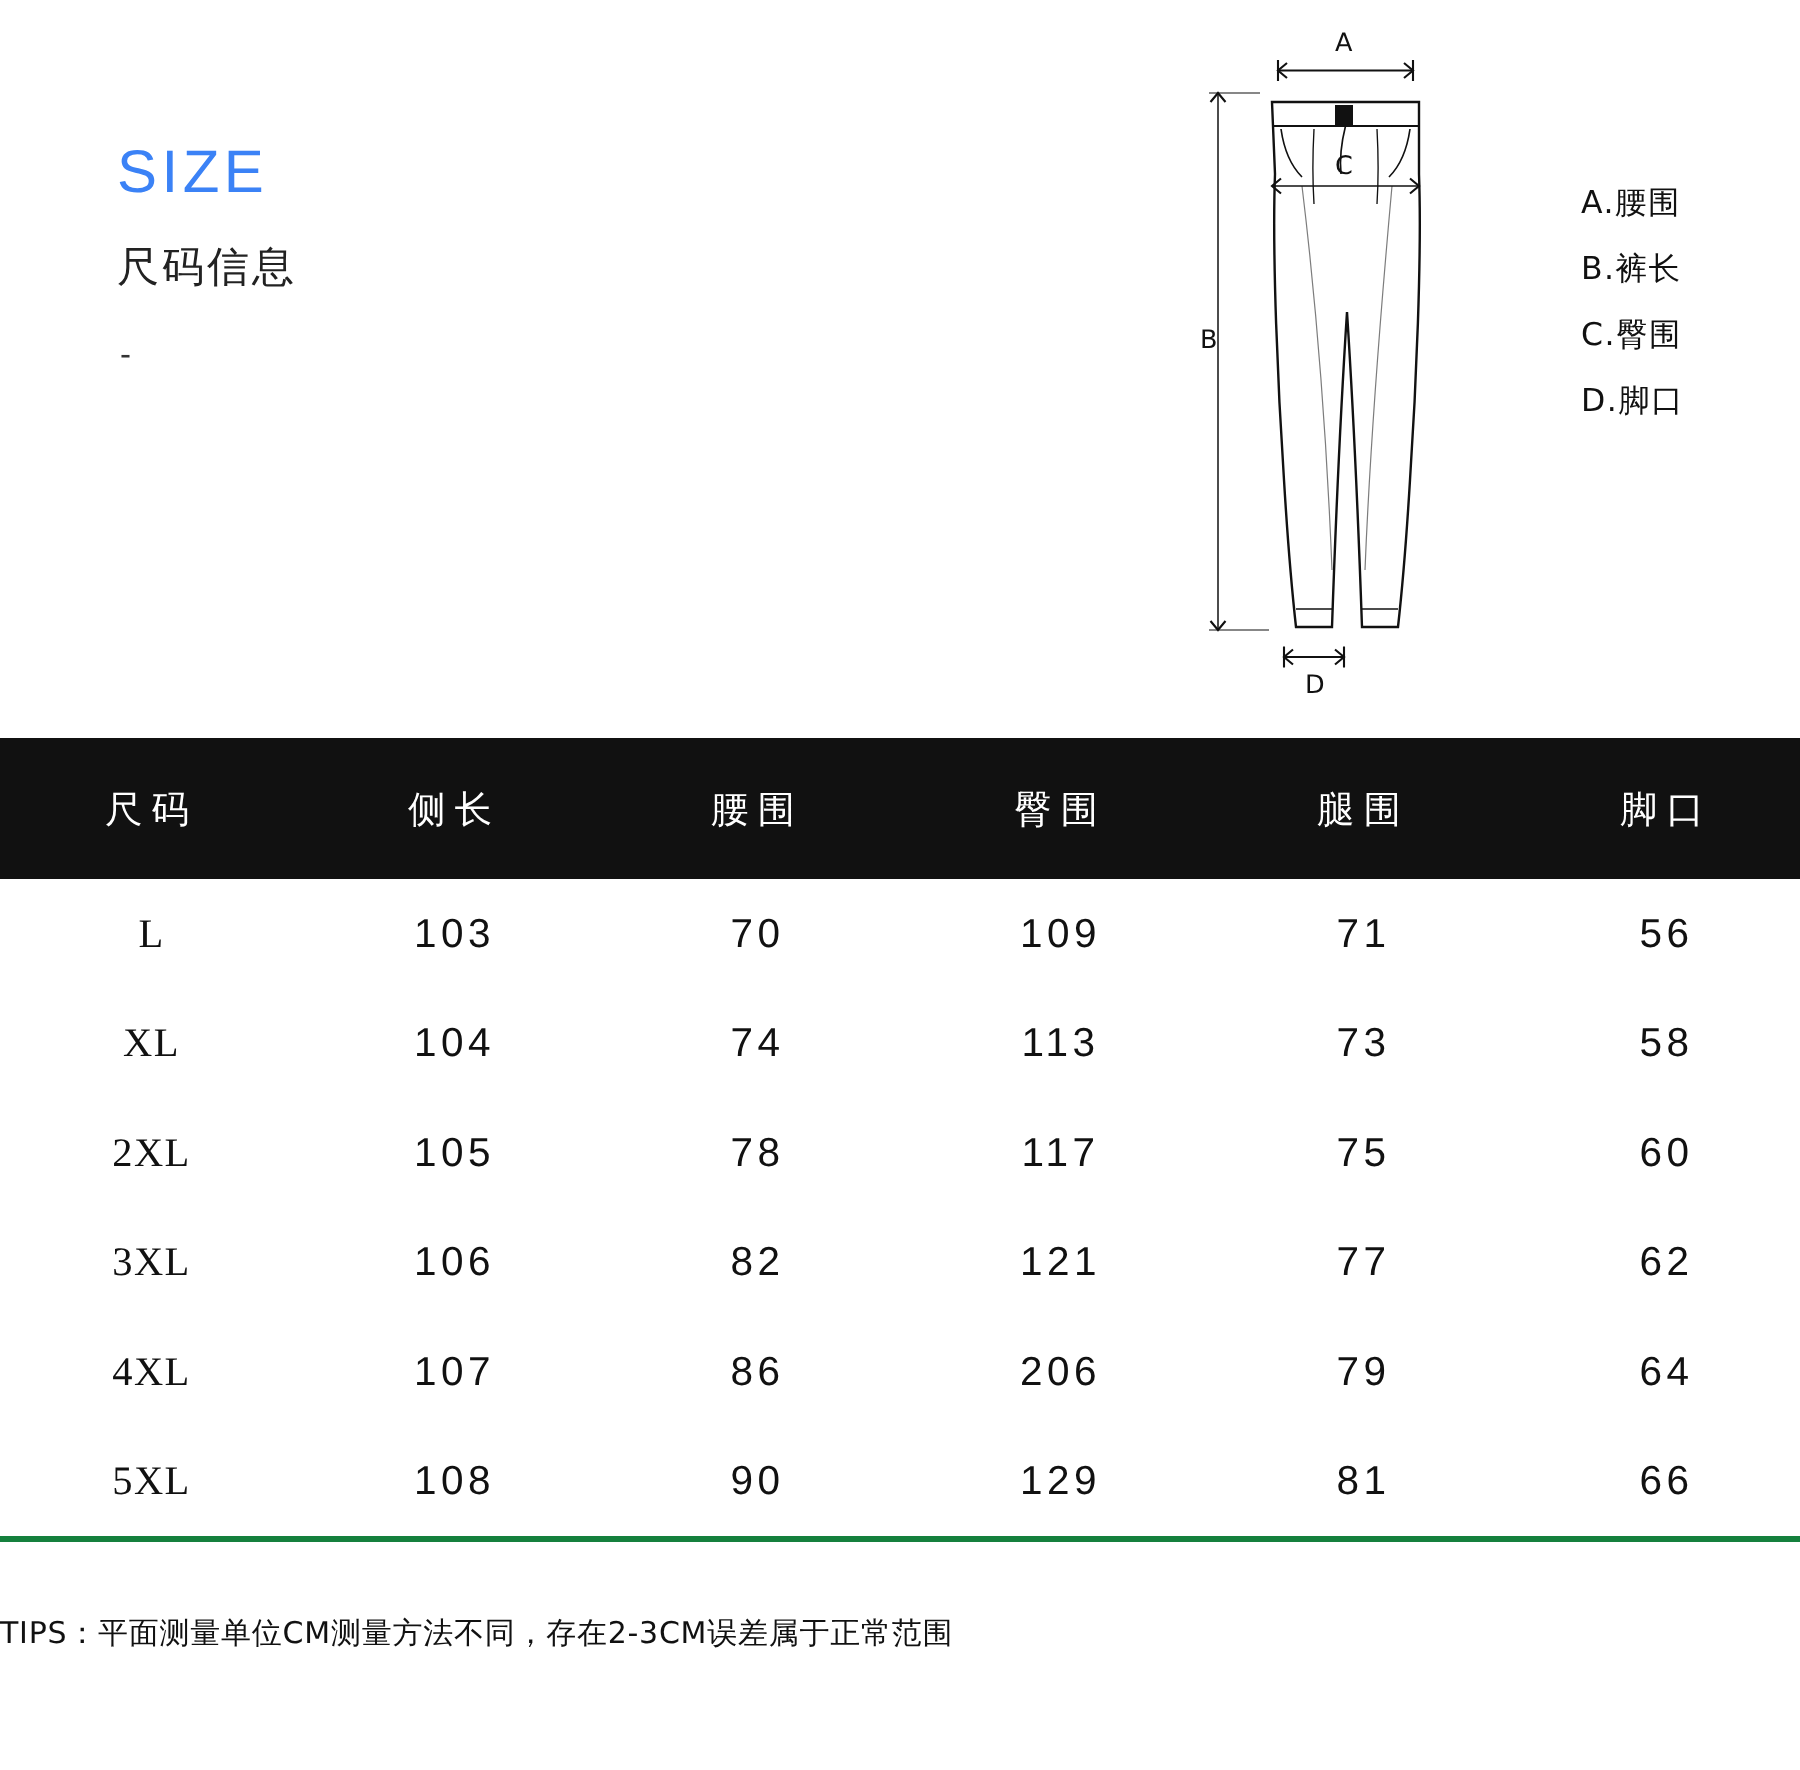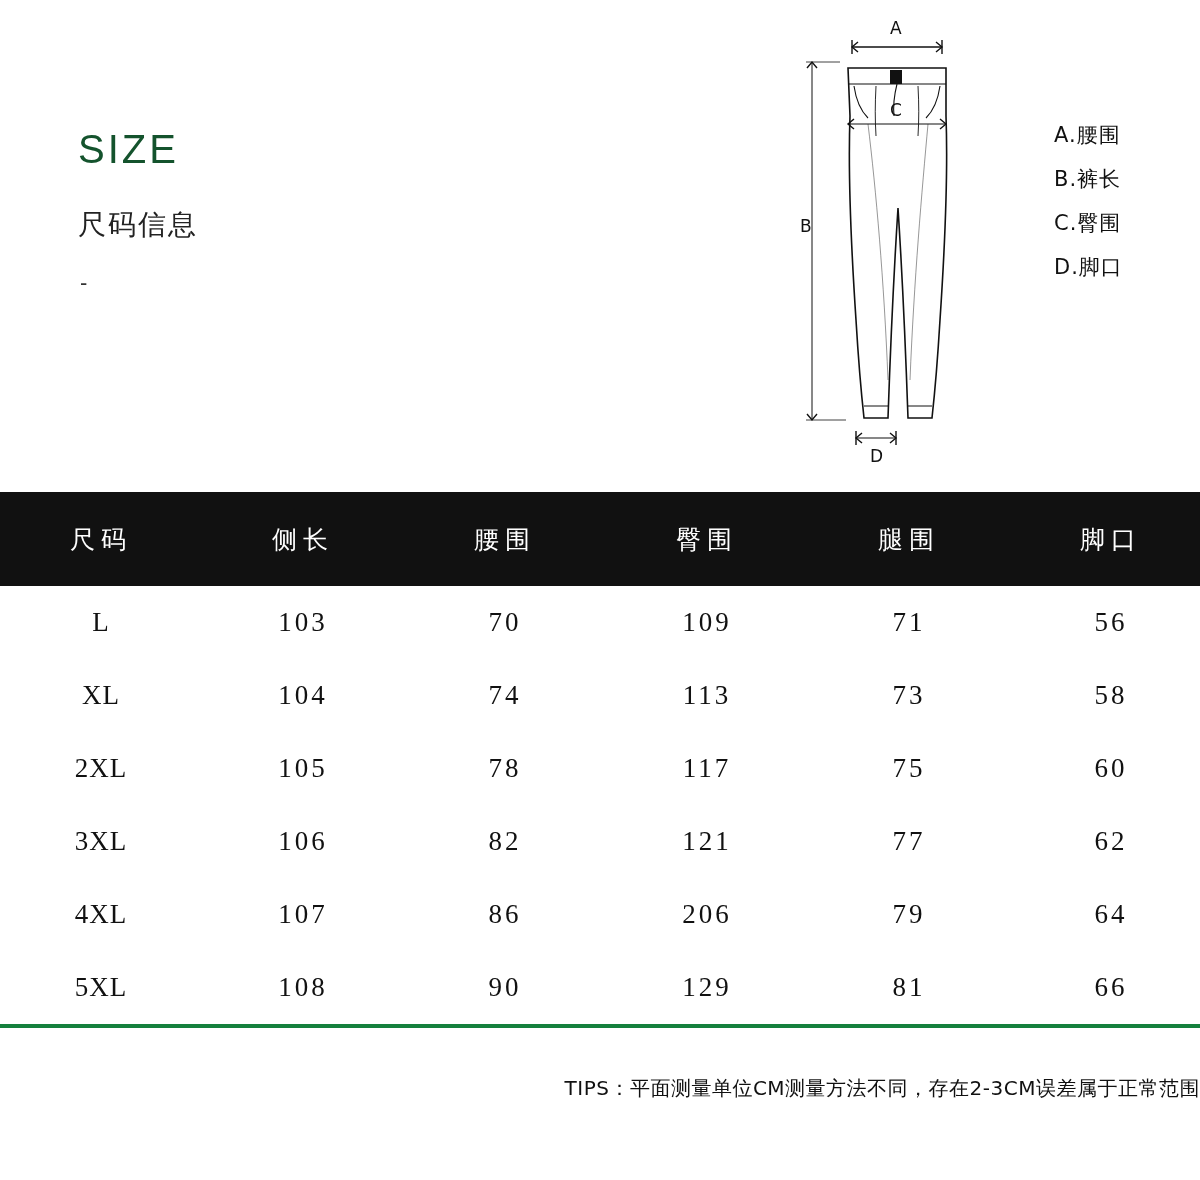--- a/index.html
+++ b/index.html
@@ -28,31 +28,30 @@
   .title-block {
     position: absolute;
     left: 78px;
     top: 88px;
     width: 560px;
   }
   .title-line {
     font-family: "Liberation Sans", sans-serif;
     font-size: 40px;
     letter-spacing: 3px;
-    color: #14532d;
+    color: #3b82f6;
     line-height: 1.35;
     font-weight: 400;
-    margin-top: 34px;
   }
   .subtitle-cn {
     font-family: "DejaVu Sans", sans-serif;
     font-size: 28px;
     letter-spacing: 2px;
     color: #222;
-    margin-top: 30px;
+    margin-top: 17px;
   }
   .dash {
     font-family: "Liberation Sans", sans-serif;
     font-size: 22px;
     color: #333;
     margin-top: 26px;
     margin-left: 2px;
   }
 
   
@@ -99,21 +98,21 @@
     color: #ffffff;
     font-family: "DejaVu Sans", sans-serif;
     font-size: 25px;
     font-weight: 400;
     letter-spacing: 6px;
     height: 92px;
     vertical-align: middle;
     text-align: center;
   }
   table.size-table tbody td {
-    font-family: Liberation Serif, serif;
+    font-family: Liberation Sans, sans-serif;
     font-size: 27px;
     color: #111;
     text-align: center;
     height: 71px;
     letter-spacing: 3px;
     border: none;
   }
   table.size-table tbody td.size-col {
     font-family: "Liberation Serif", serif;
     font-size: 27px;
@@ -121,21 +120,21 @@
   }
   table.size-table tbody tr:last-child td {
     border-bottom: 4px solid #15803d;
   }
 
   .tips {
     position: absolute;
     left: 0;
     top: 1075px;
     width: 1200px;
-    text-align: right;
+    text-align: left;
     font-family: "DejaVu Sans", sans-serif;
     font-size: 20px;
     color: #111;
     letter-spacing: 0.5px;
   }
 </style>
 </head>
 <body>
 
 <div class="header">

